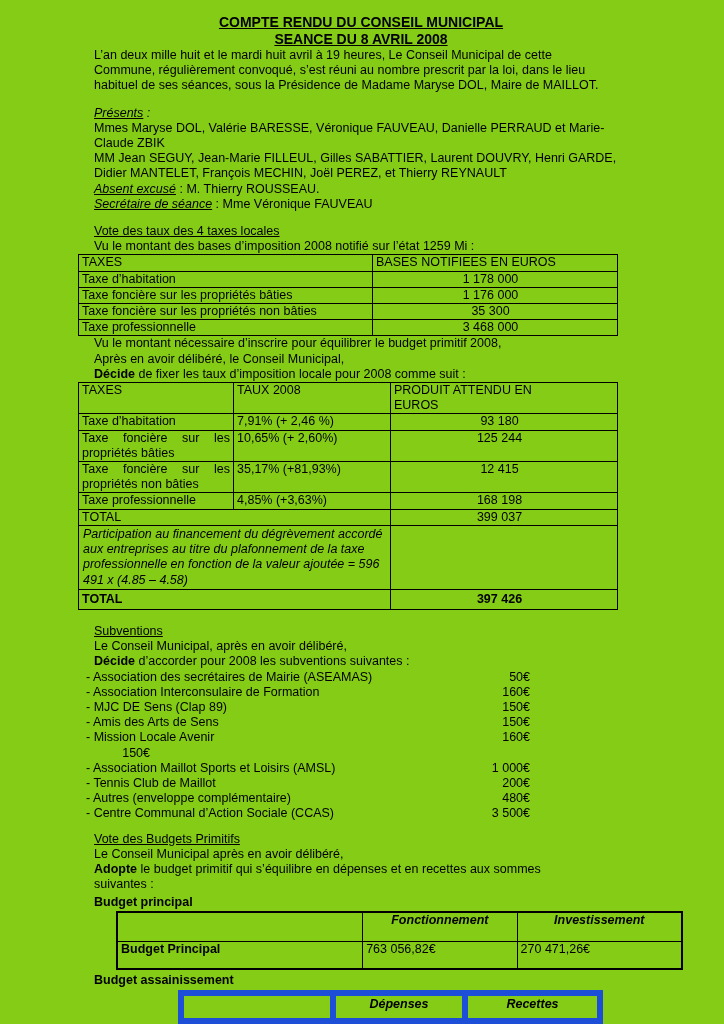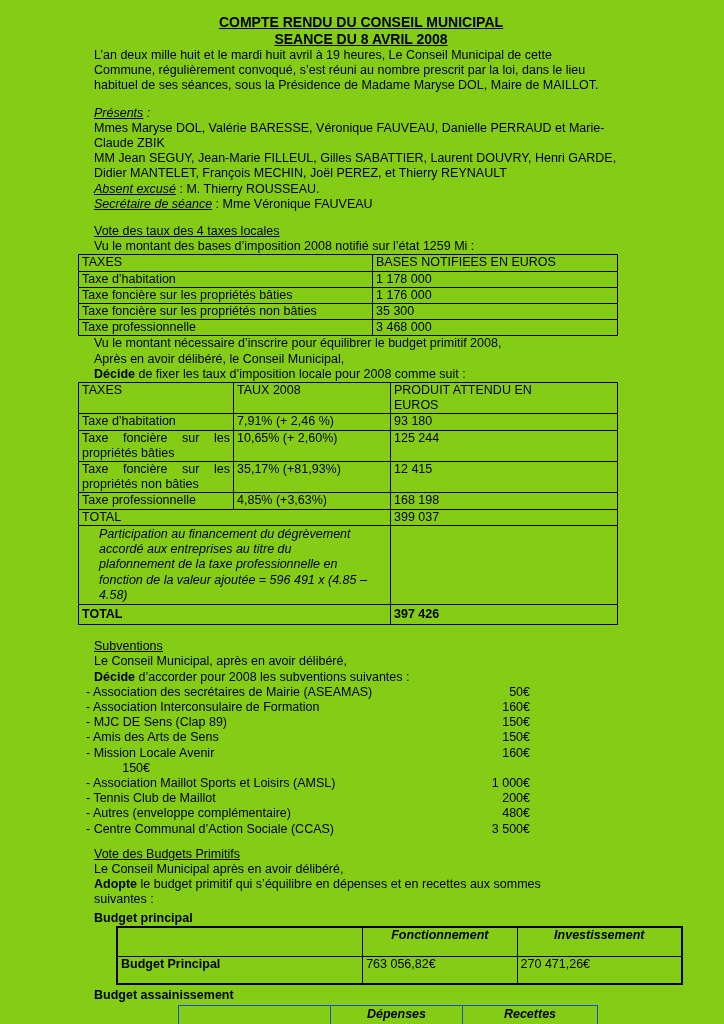--- a/index.html
+++ b/index.html
@@ -25,36 +25,36 @@
   .ital{font-style:italic;}
   .ital-u{font-style:italic;text-decoration:underline;}
   .u{text-decoration:underline;}
   .b{font-weight:bold;}
   table{border-collapse:collapse;table-layout:fixed;}
   td{vertical-align:top;padding:0 3px;line-height:15.2px;overflow:hidden;}
   .t1{width:539px;}
   .t1 td{border:1px solid #000;}
   .t2{width:539px;}
   .t2 td{border:1px solid #000;}
-  .num{text-align:left;padding-right:12px;}
+  .num{text-align:center;padding-right:12px;}
   .cc{text-align:left;}
   .justify{text-align:justify;}
   .preline{white-space:pre-line;}
   .hdr2{height:31px;}
-  .noteCell{font-style:italic;padding:1px 20px;}
+  .noteCell{font-style:italic;padding:1px 4px;}
   .gtot td{padding-top:2px;padding-bottom:2px;}
   .sub-row{display:flex;width:444px;margin-left:8px;}
   .sub-name{flex:1;white-space:nowrap;}
   .sub-amt{min-width:64px;text-align:right;white-space:nowrap;}
   .t3{width:567px;margin-left:38px;border:2px solid #000;}
   .t3 td{border:1px solid #000;}
   .t3 .hrow td{padding-bottom:13px;}
   .t3 .drow td{padding-bottom:11px;}
   .t4{width:419px;margin-left:100px;margin-top:2px;}
-  .t4 td{border:1px solid #1d4ed8;padding-top:1px;padding-bottom:6px;font-style:italic;}
+  .t4 td{border:6px solid #1d4ed8;padding-top:1px;padding-bottom:6px;font-style:italic;}
   .colhead{font-weight:bold;font-style:italic;text-align:center;}
   .blabel{font-weight:bold;margin-top:3px;}
 </style>
 </head>
 <body>
 
 <div class="page">
 
   <div class="title">COMPTE RENDU DU CONSEIL MUNICIPAL</div>
   <div class="title">SEANCE DU 8 AVRIL 2008</div>

